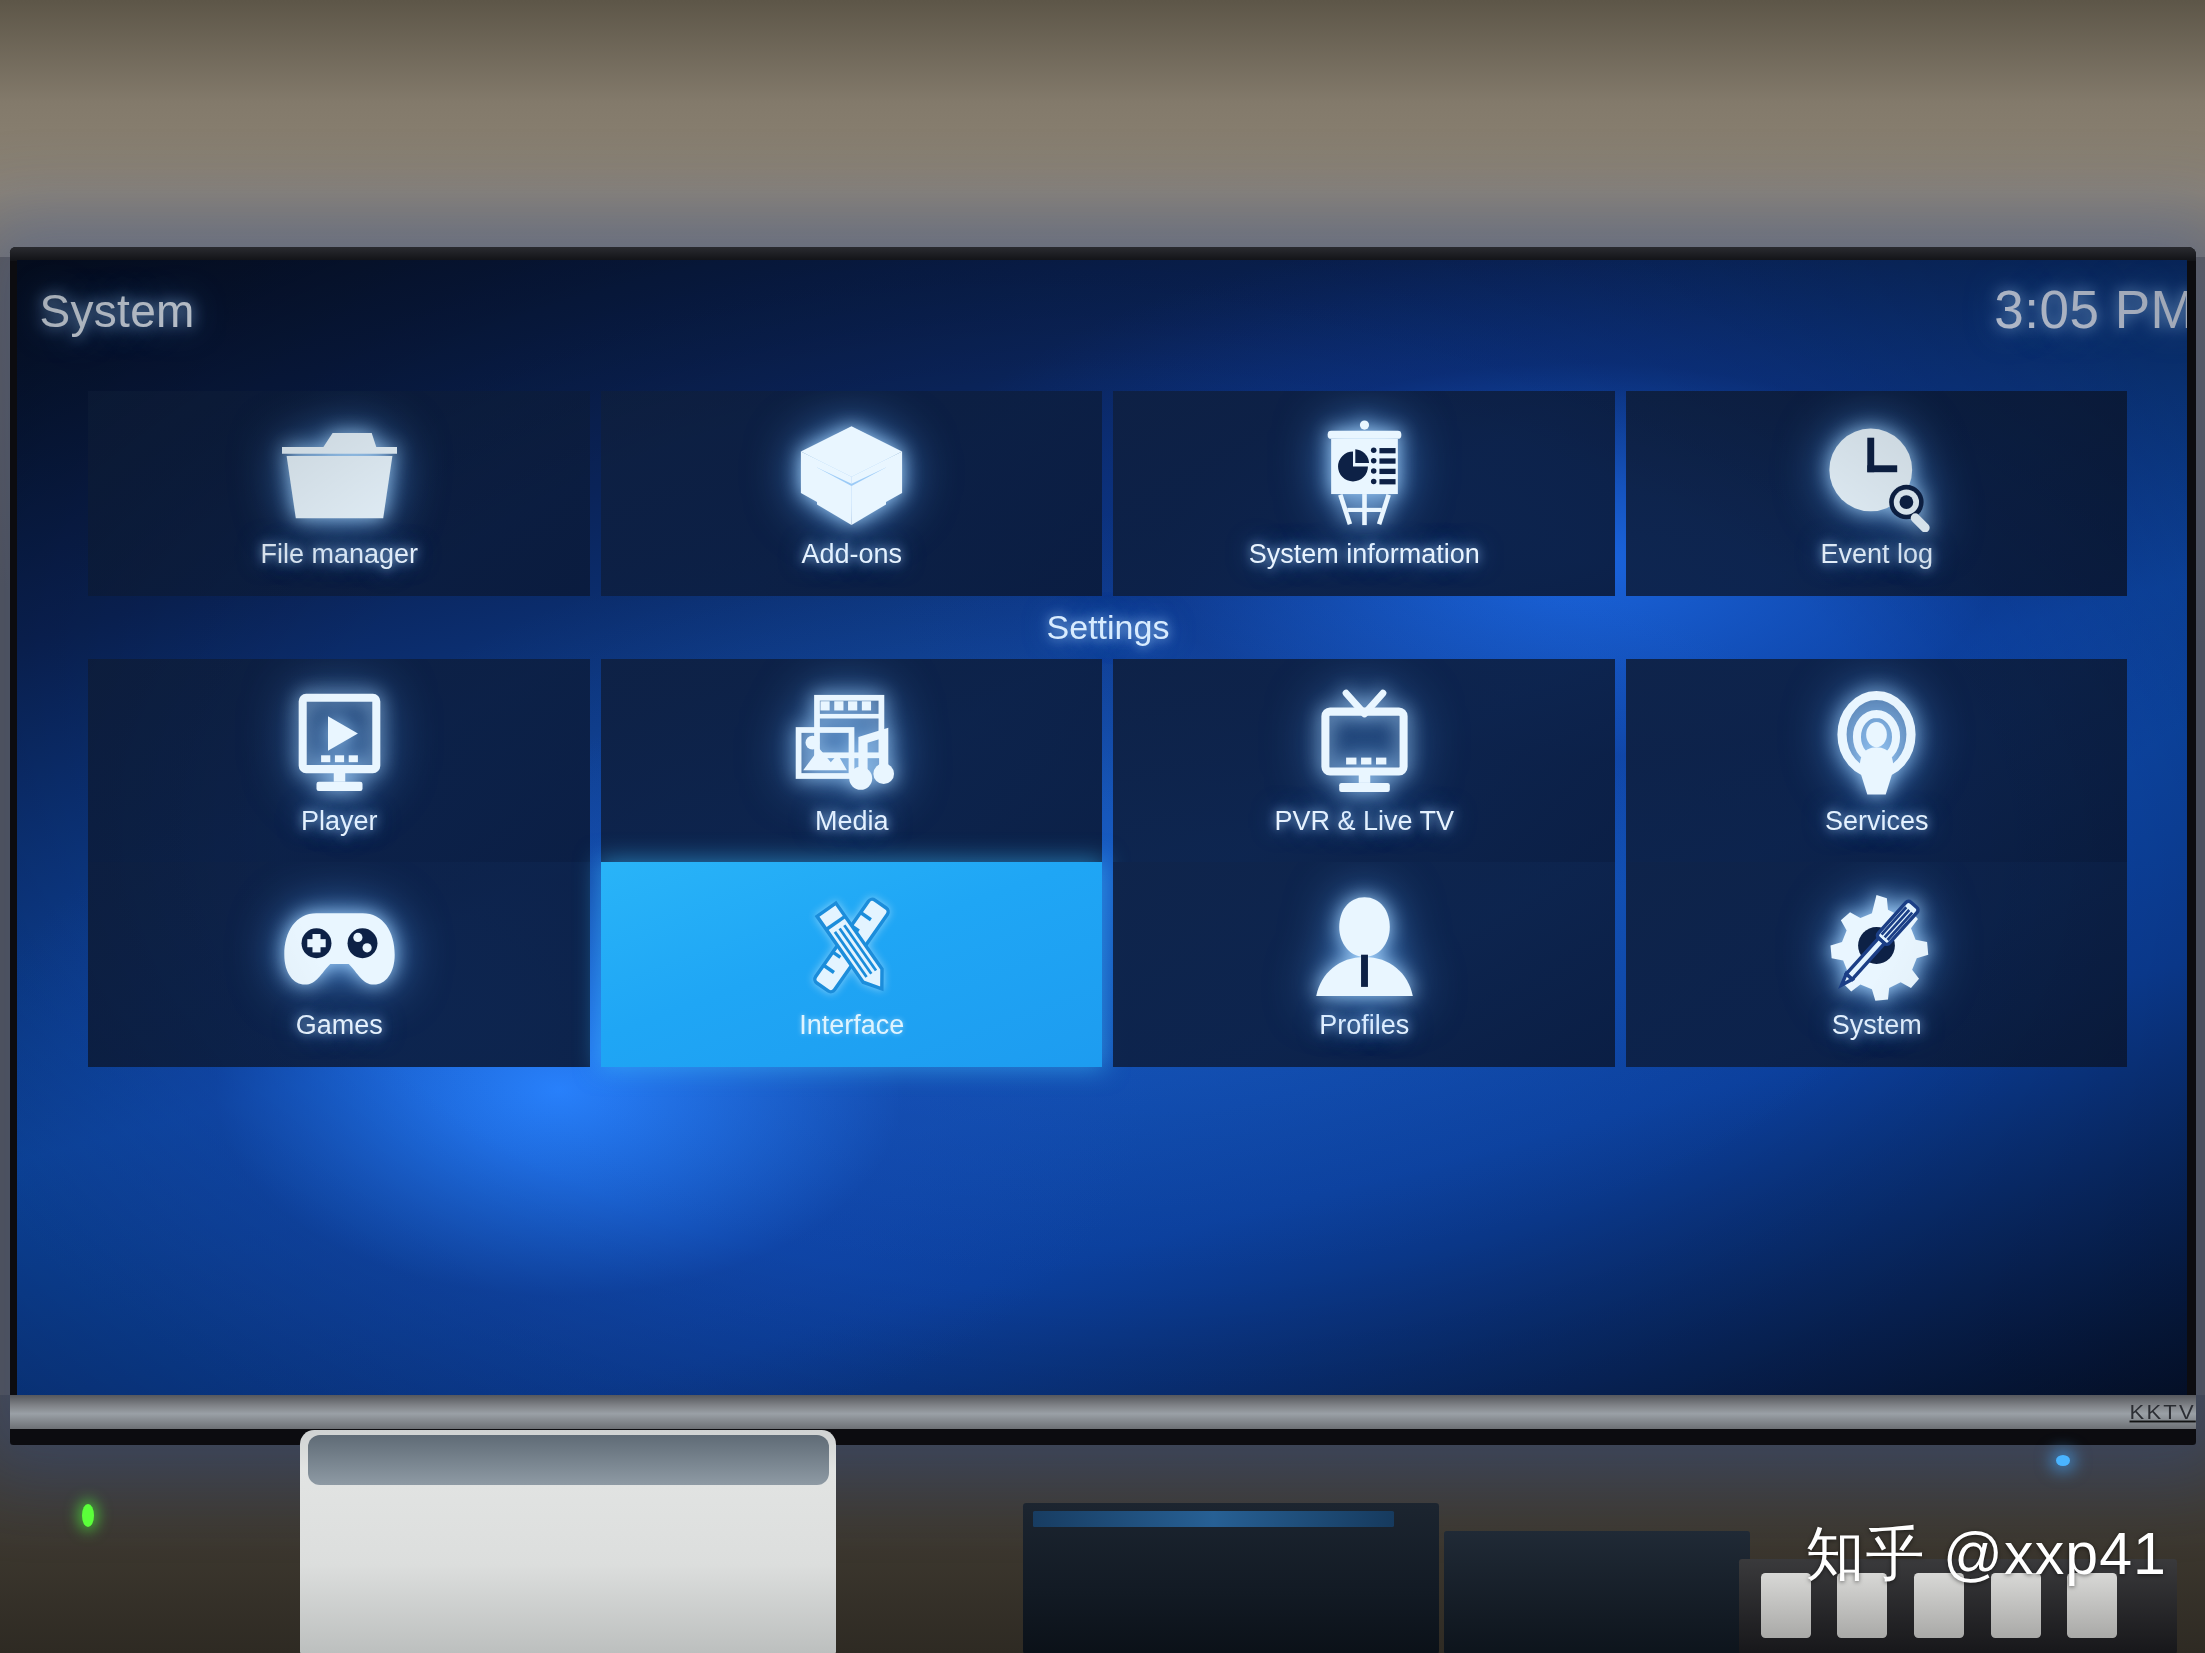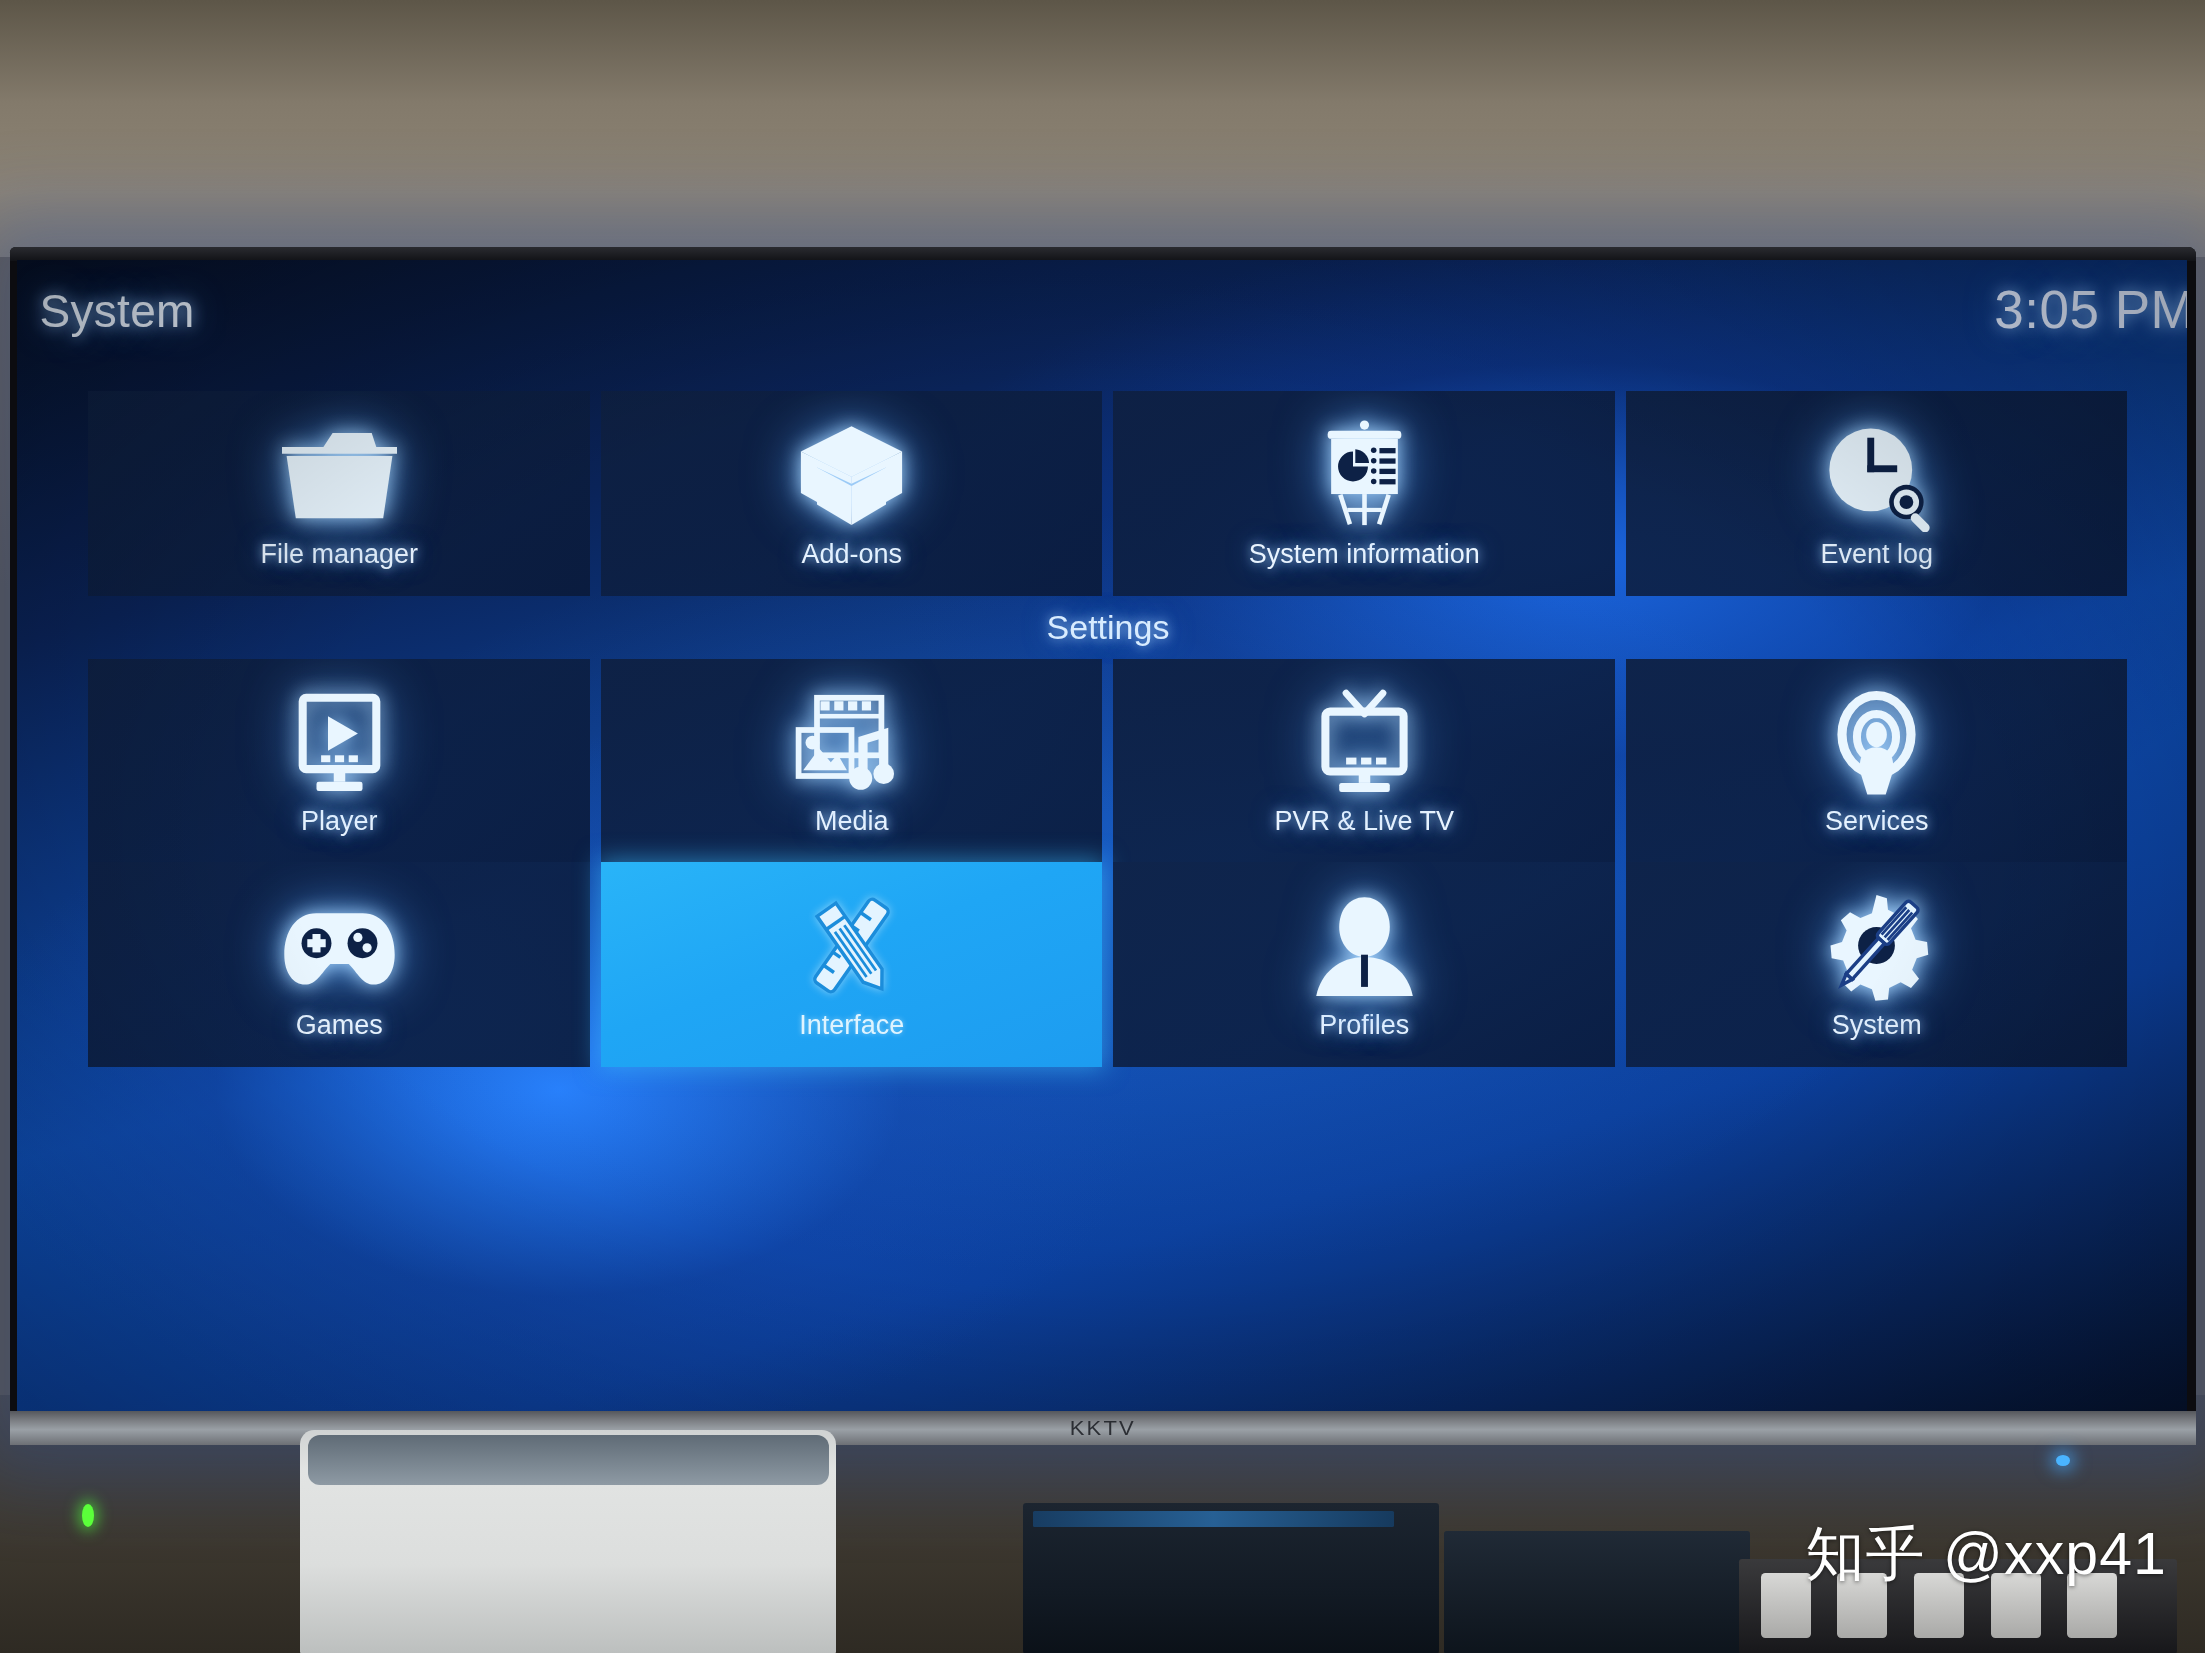--- a/index.html
+++ b/index.html
@@ -32,23 +32,23 @@
     background:#0c0c10;
     border-radius:5.5px 7.7px 3.3px 3.3px;
     box-shadow:0 0 77px 38px rgba(30,80,190,.28);
   }
   #tv-top-bezel{
     position:absolute; left:0; top:0; width:100%; height:14.2px;
     background:linear-gradient(180deg,#2a2b30,#111216);
     border-radius:5.5px 7.7px 0 0;
   }
   #tv-bottom-bezel{
-    position:absolute; left:0; bottom:0; width:100%; height:34px;
+    position:absolute; left:0; bottom:16px; width:100%; height:34px;
     background:linear-gradient(180deg,#55575c 0%, #7e8186 30%, #9aa0a6 55%, #6d7075 100%);
-    display:flex; align-items:center; justify-content:center;
+    display:flex; align-items:center; justify-content:flex-end;text-decoration:underline;
   }
   #tv-brand{
     font-size:22px; letter-spacing:2.2px; color:#1a1c22;
     font-family:"Liberation Sans", sans-serif; font-weight:400;
     transform:scaleY(.95);
     opacity:.85;
   }
 
   
   #screen{

